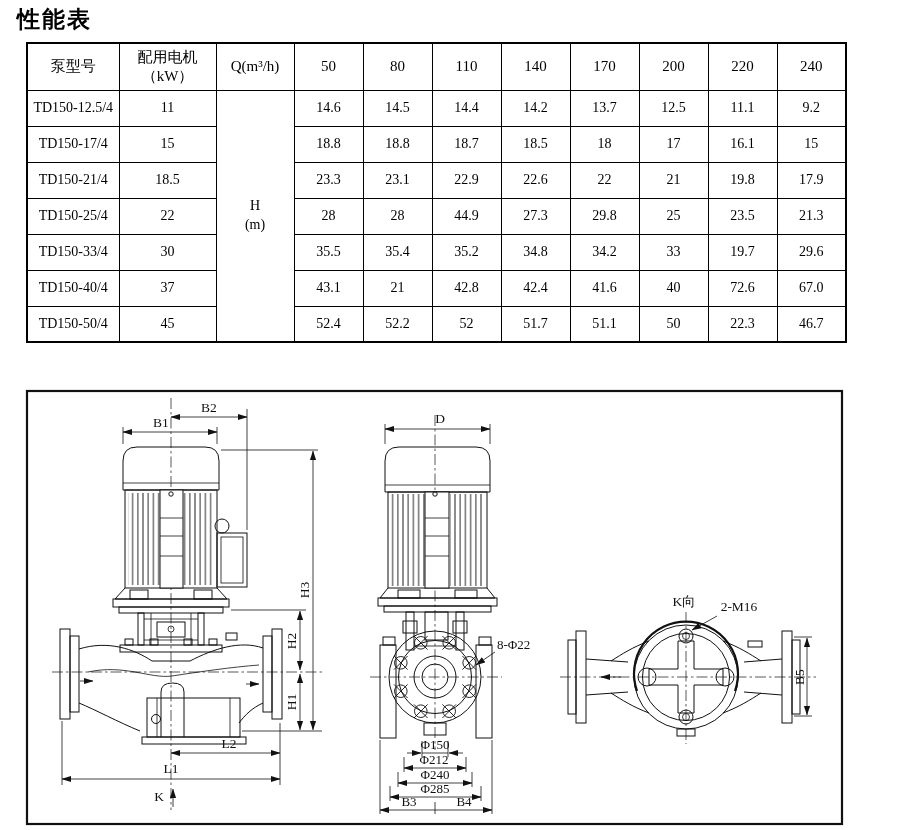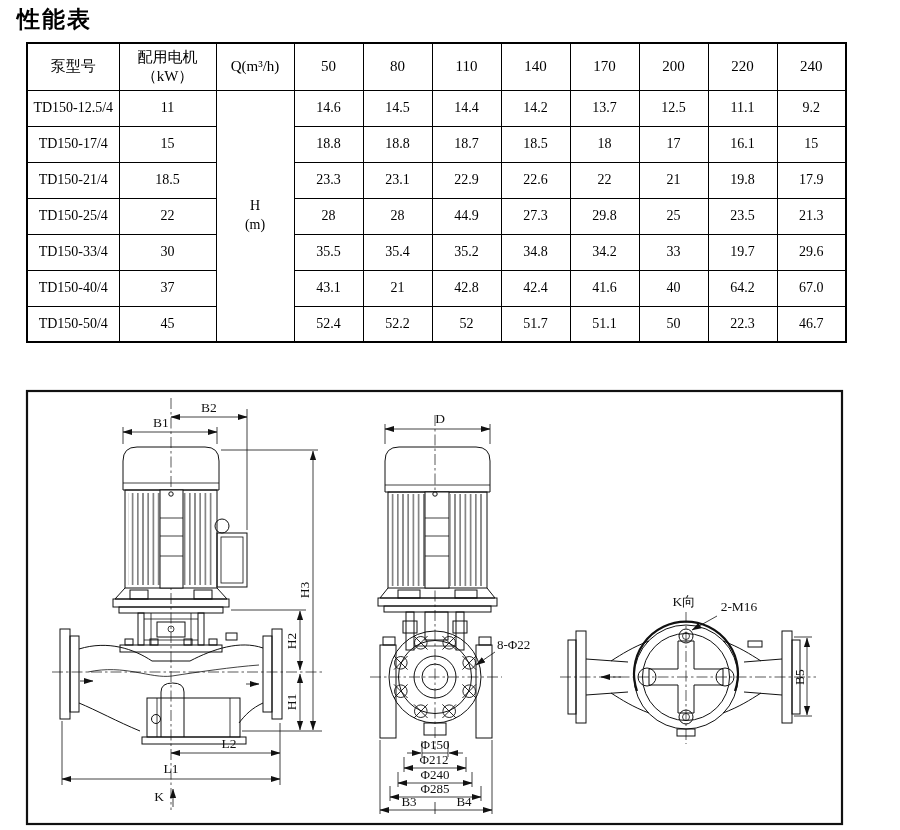--- a/index.html
+++ b/index.html
@@ -138,21 +138,21 @@
       </tr>
       <tr>
         <td class="c-model">TD150-40/4</td>
         <td>37</td>
         <td>43.1</td>
         <td>21</td>
         <td>42.8</td>
         <td>42.4</td>
         <td>41.6</td>
         <td>40</td>
-        <td>64.2</td>
+        <td>72.6</td>
         <td>67.0</td>
       </tr>
       <tr>
         <td class="c-model">TD150-50/4</td>
         <td>45</td>
         <td>52.4</td>
         <td>52.2</td>
         <td>52</td>
         <td>51.7</td>
         <td>51.1</td>

